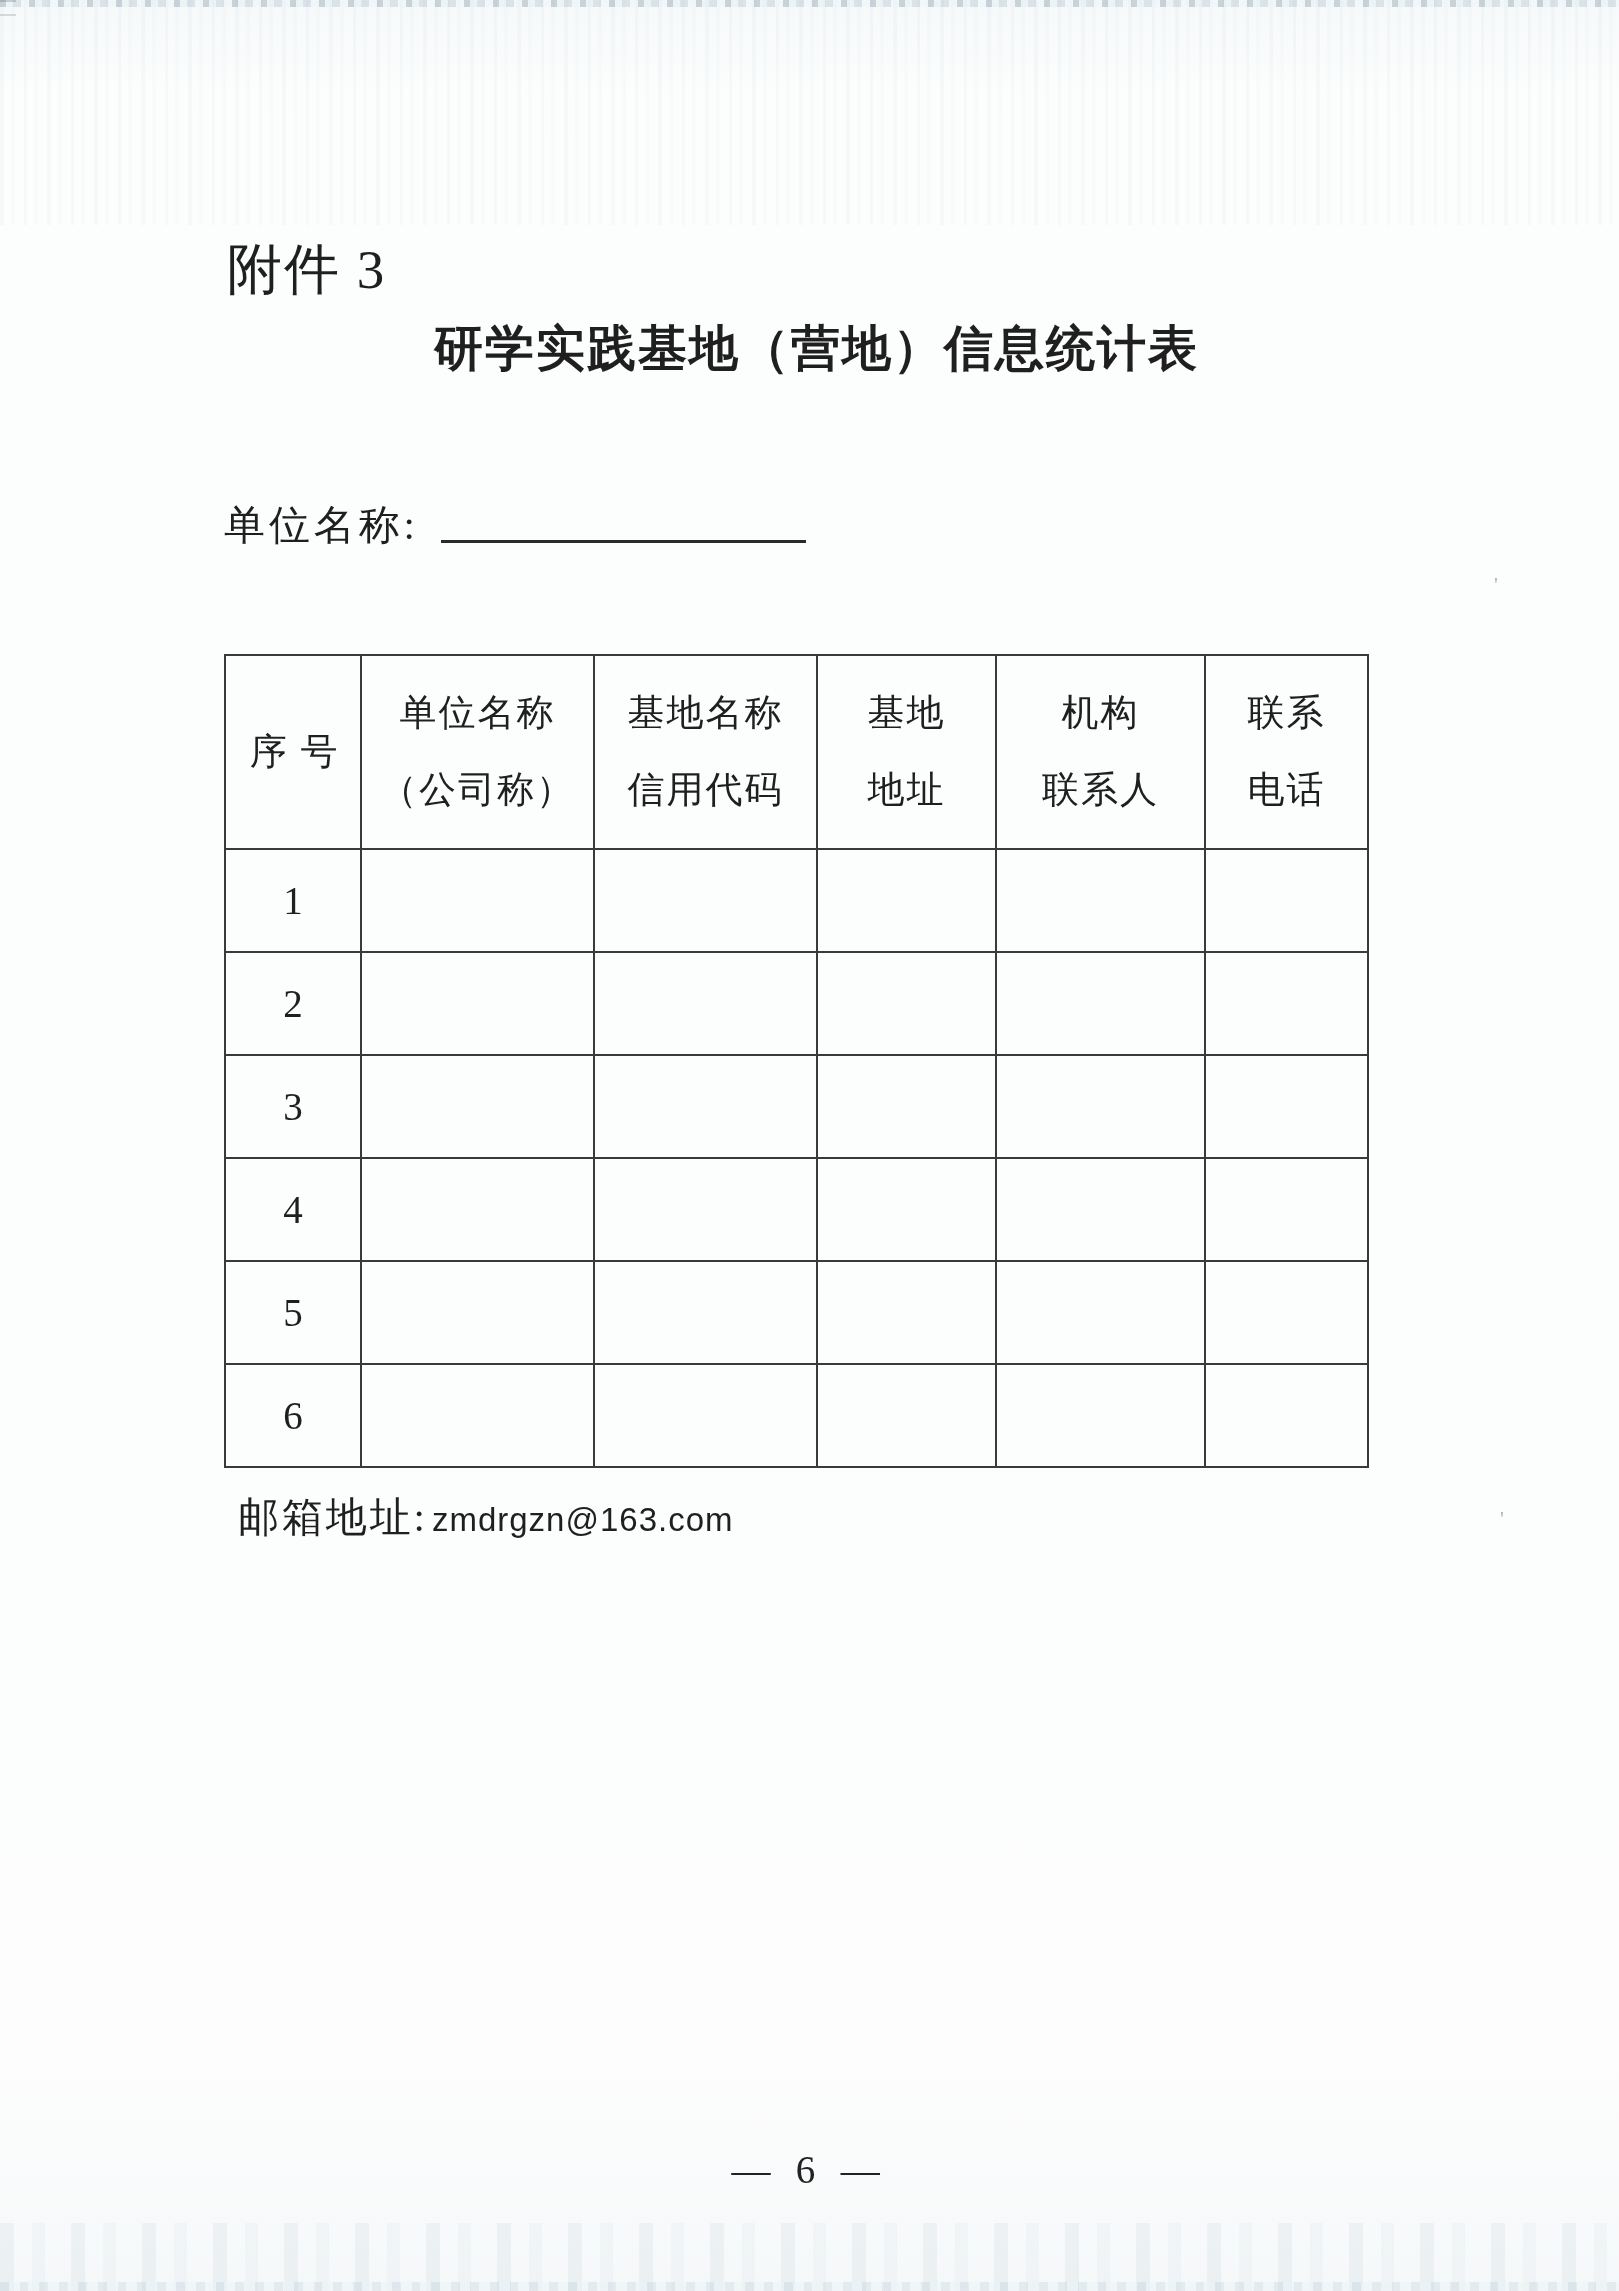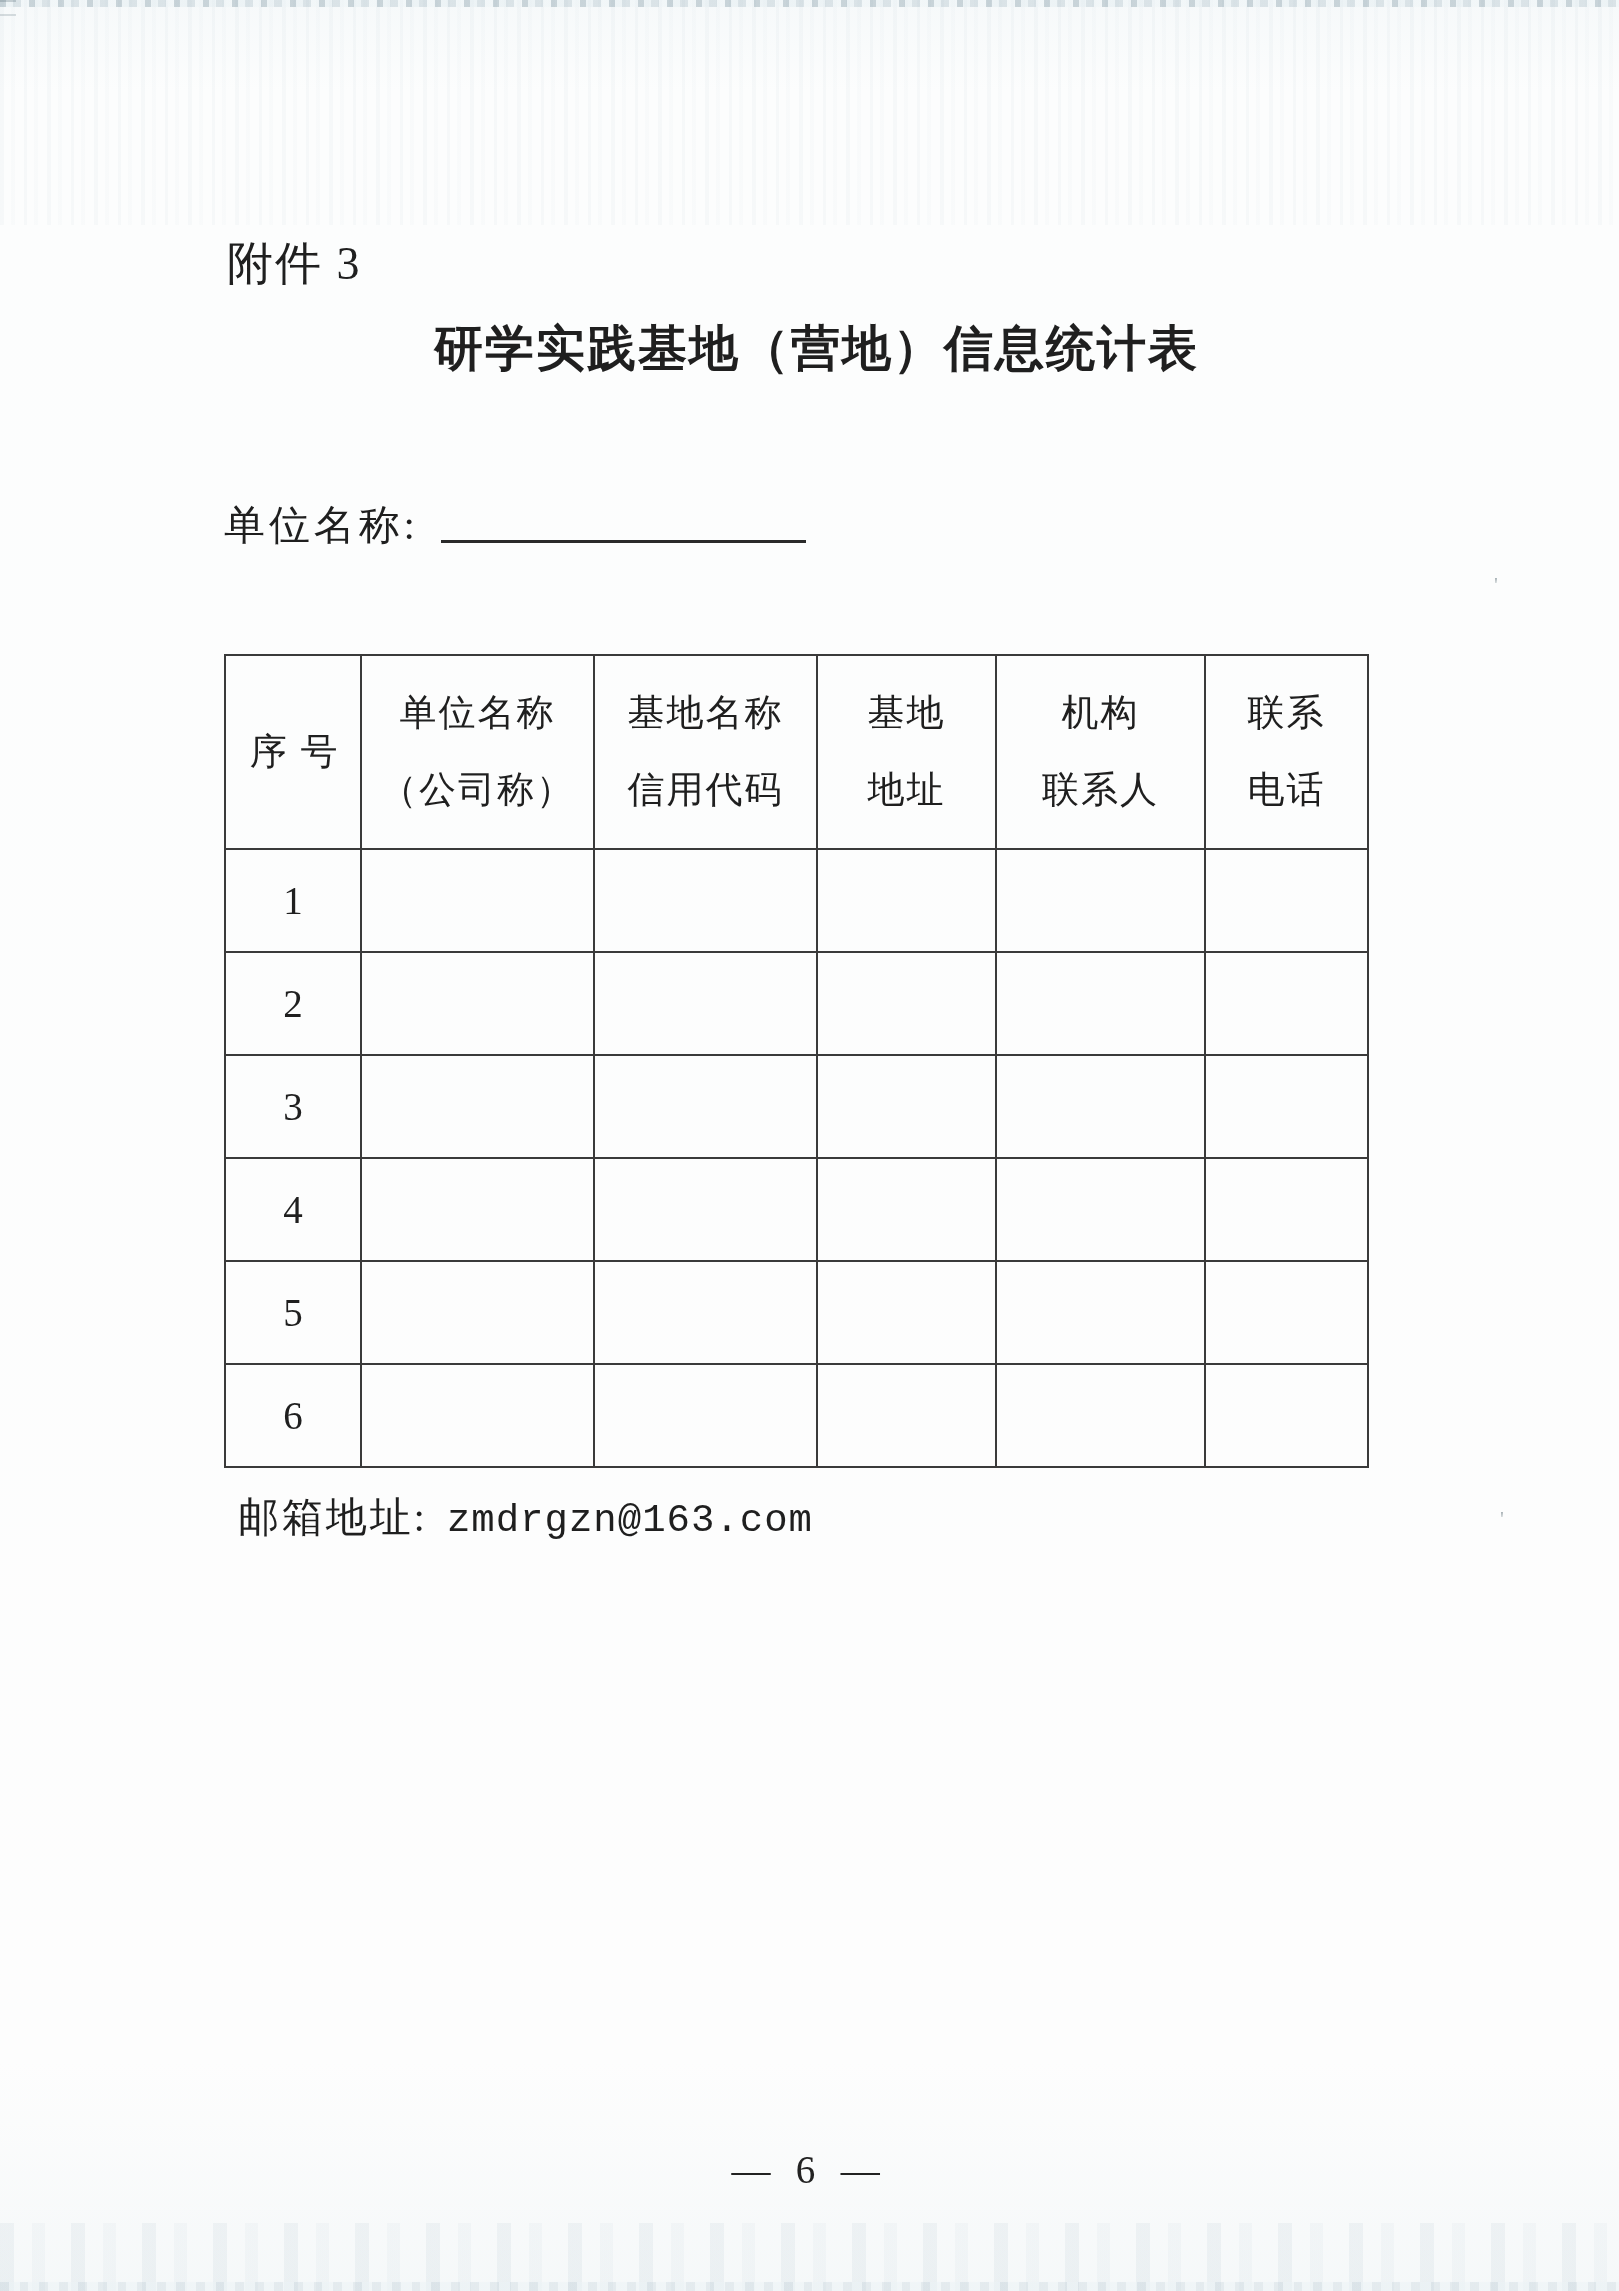--- a/index.html
+++ b/index.html
@@ -75,21 +75,21 @@
     left: 0; top: 1070;
     width: 15.7px; height: 11.8px;
     border-top: 2.9px solid rgba(90,110,120,0.28);
     border-bottom: 2.9px solid rgba(90,110,120,0.22);
   }
 
   .attachment {
     position: absolute;
     left: 227px;
     top: 233px;
-    font-size: 46px;
+    font-size: 55px;
     letter-spacing: 2px;
   }
   .title {
     position: absolute;
     left: 434px;
     top: 316px;
     margin: 0;
     font-size: 49px;
     font-weight: 700;
     letter-spacing: 2px;
@@ -145,24 +145,24 @@
 
   .email-row {
     position: absolute;
     left: 238px;
     top: 1490px;
     font-size: 41px;
     letter-spacing: 2.9px;
     white-space: nowrap;
   }
   .email-value {
-    font-family: Liberation Mono, monospace;
-    font-size: 39px;
+    font-family: Liberation Sans, sans-serif;
+    font-size: 33px;
     letter-spacing: 1px;
-    margin-left: 19px;
+    margin-left: 4px;
   }
   .page-number {
     position: absolute;
     top: 2147px;
     left: 0;
     width: 100%;
     text-align: center;
     font-size: 39px;
     letter-spacing: 7.8px;
     color: #222;

